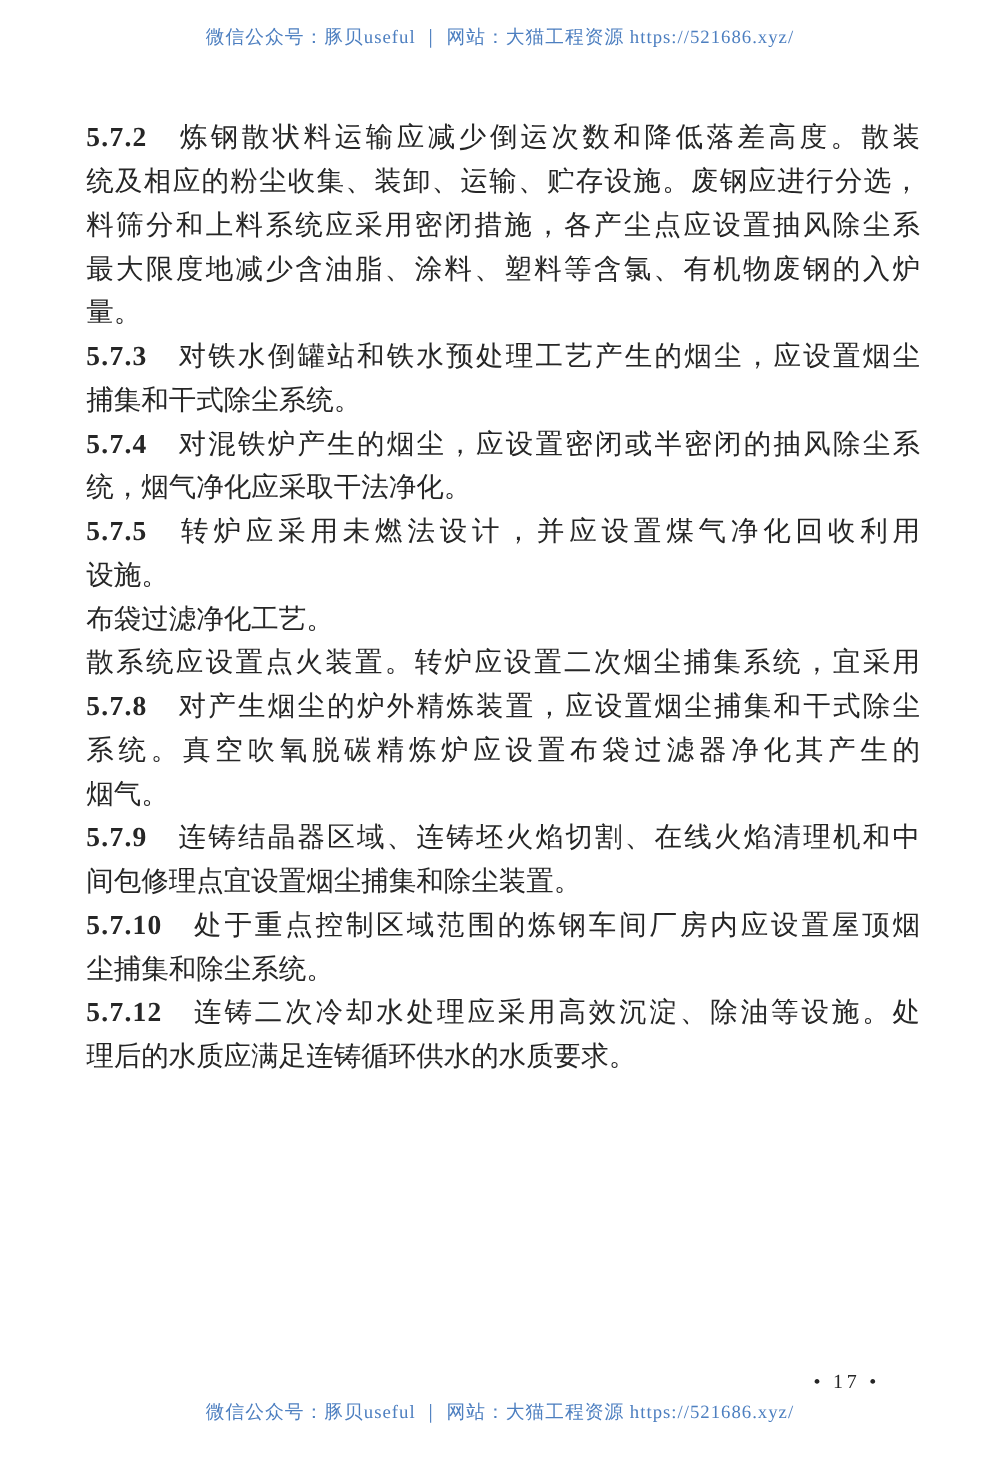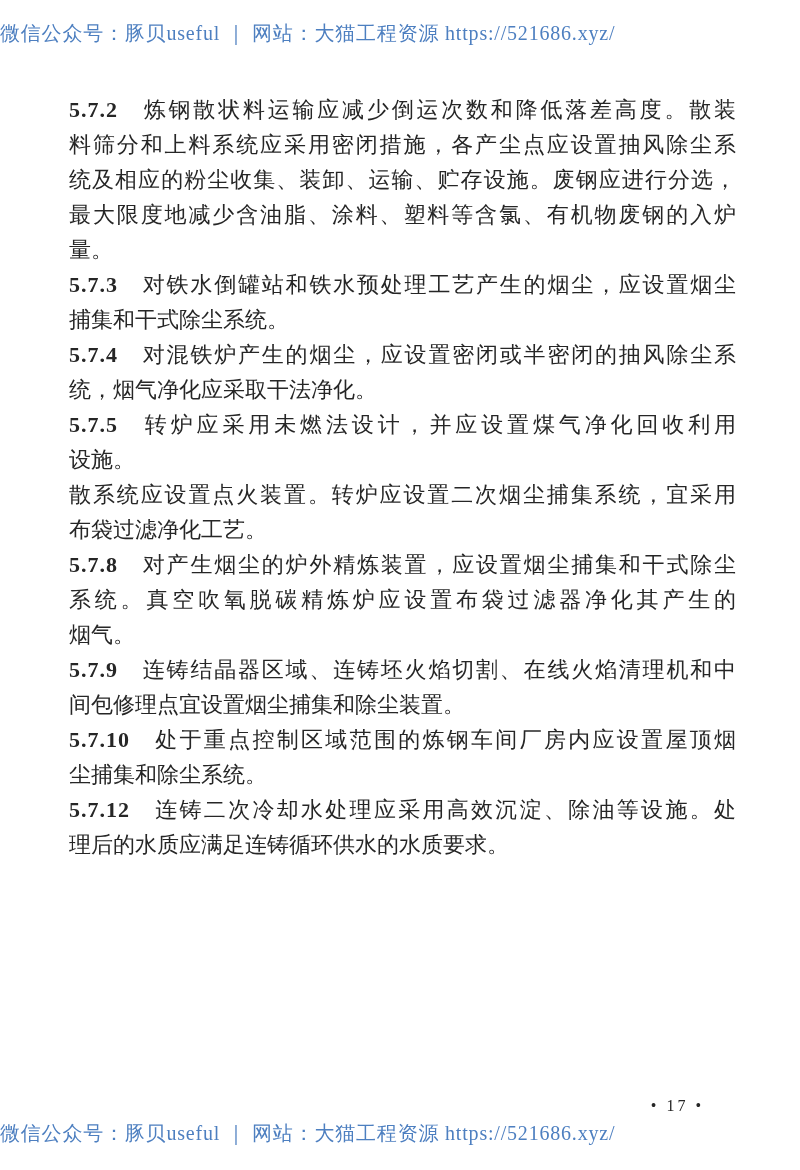--- a/index.html
+++ b/index.html
@@ -8,23 +8,23 @@
     height: 1170px;
     position: relative;
     background: var(--page_bg, #ffffff);
     font-family: "Liberation Serif", "DejaVu Serif", serif;
     overflow: hidden;
   }
   .watermark {
     position: absolute;
     left: 0;
     width: 100%;
-    text-align: left;
+    text-align: center;
     color: var(--watermark_blue, #4d7fc0);
-    font-size: 20px;
+    font-size: 15px;
     letter-spacing: 0.8px;
     white-space: nowrap;
   }
   .watermark.header { top: 20px; }
   .watermark.footer { top: 1120px; }
   .pagenum {
     position: absolute;
     top: 1097px;
     right: 96px;
     font-size: 16px;
@@ -64,40 +64,40 @@
   }
 </style>
 </head>
 <body>
 
 <div class="watermark header">微信公众号：豚贝useful ｜ 网站：大猫工程资源 https://521686.xyz/</div>
 
 <main class="doc">
     <div class="para">
       <div class="line"><span class="secnum">5.7.2</span><span class="numgap"></span><span>炼钢散状料运输应减少倒运次数和降低落差高度。散装</span></div>
+      <div class="line">统及相应的粉尘收集、装卸、运输、贮存设施。废钢应进行分选，</div>
       <div class="line">料筛分和上料系统应采用密闭措施，各产尘点应设置抽风除尘系</div>
-      <div class="line">统及相应的粉尘收集、装卸、运输、贮存设施。废钢应进行分选，</div>
       <div class="line">最大限度地减少含油脂、涂料、塑料等含氯、有机物废钢的入炉</div>
       <div class="line last">量。</div>
     </div>
     <div class="para">
       <div class="line"><span class="secnum">5.7.3</span><span class="numgap"></span><span>对铁水倒罐站和铁水预处理工艺产生的烟尘，应设置烟尘</span></div>
       <div class="line last">捕集和干式除尘系统。</div>
     </div>
     <div class="para">
       <div class="line"><span class="secnum">5.7.4</span><span class="numgap"></span><span>对混铁炉产生的烟尘，应设置密闭或半密闭的抽风除尘系</span></div>
       <div class="line last">统，烟气净化应采取干法净化。</div>
     </div>
     <div class="para">
       <div class="line"><span class="secnum">5.7.5</span><span class="numgap"></span><span>转炉应采用未燃法设计，并应设置煤气净化回收利用</span></div>
       <div class="line last">设施。</div>
     </div>
     <div class="para">
+      <div class="line last">布袋过滤净化工艺。</div>
       <div class="line">散系统应设置点火装置。转炉应设置二次烟尘捕集系统，宜采用</div>
-      <div class="line last">布袋过滤净化工艺。</div>
     </div>
     <div class="para">
       <div class="line"><span class="secnum">5.7.8</span><span class="numgap"></span><span>对产生烟尘的炉外精炼装置，应设置烟尘捕集和干式除尘</span></div>
       <div class="line">系统。真空吹氧脱碳精炼炉应设置布袋过滤器净化其产生的</div>
       <div class="line last">烟气。</div>
     </div>
     <div class="para">
       <div class="line"><span class="secnum">5.7.9</span><span class="numgap"></span><span>连铸结晶器区域、连铸坯火焰切割、在线火焰清理机和中</span></div>
       <div class="line last">间包修理点宜设置烟尘捕集和除尘装置。</div>
     </div>

